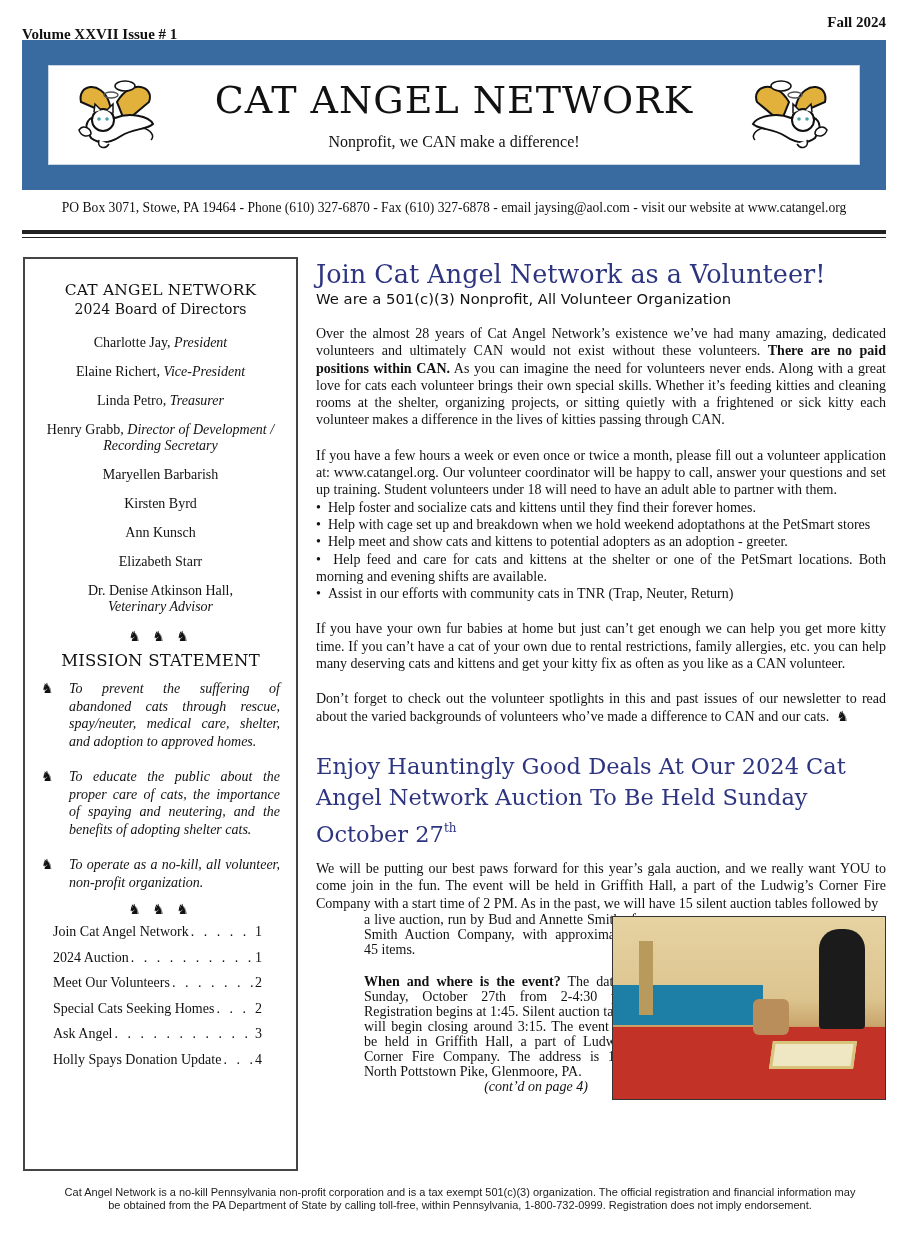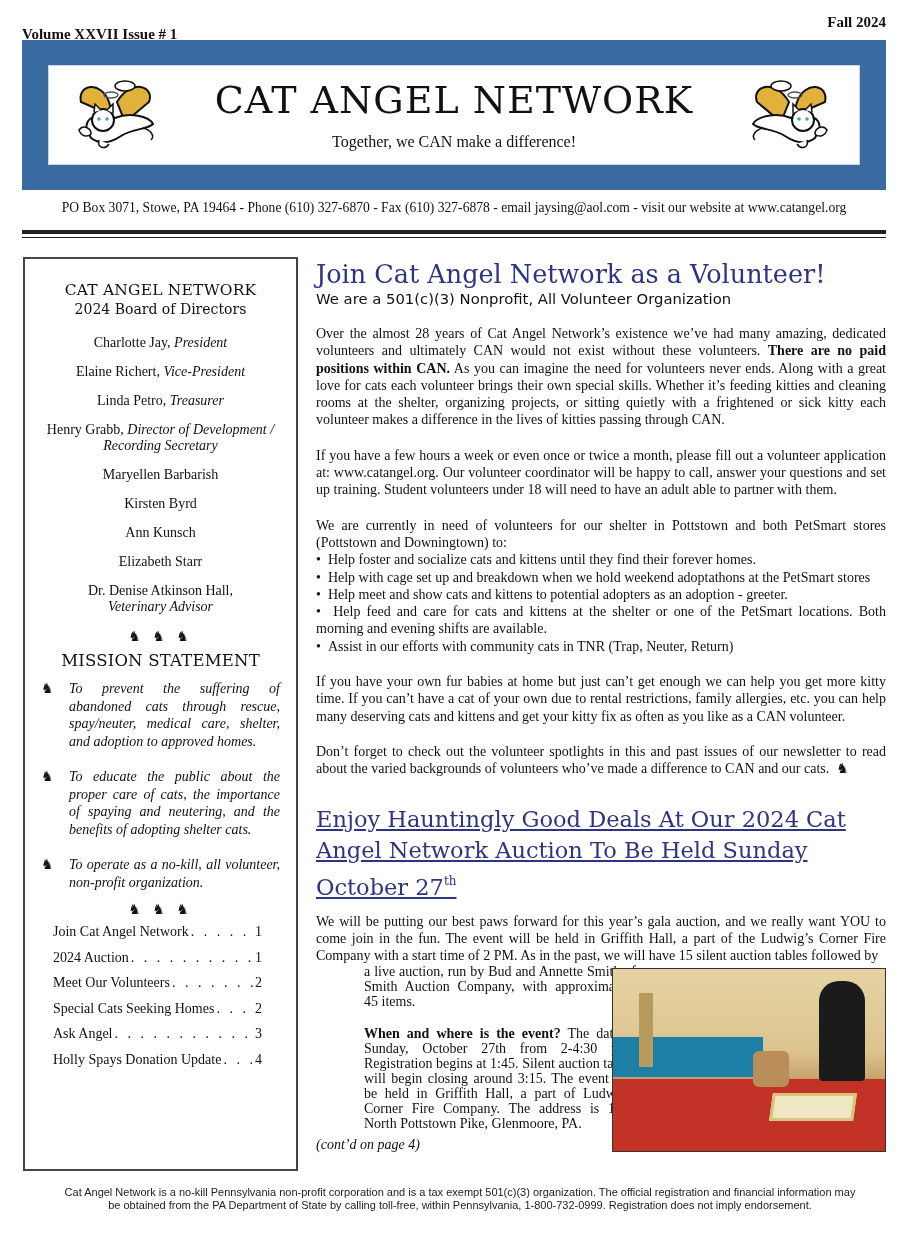--- a/index.html
+++ b/index.html
@@ -45,35 +45,35 @@
   .contents .ct-dots { flex: 1; overflow: hidden; white-space: nowrap; letter-spacing: 3px; padding: 0 2px; }
   .contents .ct-page { white-space: nowrap; }
 
   .main { position: absolute; left: 316px; top: 258px; width: 570px; }
   .h1 { font-family: "DejaVu Serif", serif; color: #2E3580; font-size: 25.5px; line-height: 32px; font-weight: normal; }
   .h1-sub { font-family: "DejaVu Sans", sans-serif; font-size: 14.8px; margin-top: 0px; }
   .para { font-size: 14px; line-height: 17.3px; text-align: justify; margin-top: 18px; }
   .para b { font-weight: bold; }
   .bullets { list-style: none; font-size: 14px; line-height: 17.3px; text-align: justify; }
   .bullets li::before { content: "\2022\00a0\00a0"; }
-  .h2 { font-family: "DejaVu Serif", serif; color: #2E3580; font-size: 22.5px; line-height: 31px; font-weight: normal; margin-top: 26px; text-decoration: underline; }
+  .h2 { font-family: "DejaVu Serif", serif; color: #2E3580; font-size: 22.5px; line-height: 31px; font-weight: normal; margin-top: 26px; }
   .h2 sup { font-size: 12px; vertical-align: 10px; }
 
   .photo { position: absolute; right: 0; top: 0; width: 274px; height: 184px; border: 1px solid #333; overflow: hidden;
     background: linear-gradient(180deg, #e6d3a2 0%, #dcc48f 45%, #c9a46b 60%, #b8302a 62%, #c73a2e 100%); }
   .photo .table-blue { position: absolute; left: 0; top: 68px; width: 150px; height: 40px; background: #1d7fa6; }
   .photo .table-red { position: absolute; left: 0; top: 110px; width: 274px; height: 74px; background: #c23227; }
   .photo .post { position: absolute; left: 26px; top: 24px; width: 14px; height: 74px; background: #b89a5c; }
   .photo .person { position: absolute; right: 20px; top: 12px; width: 46px; height: 100px; background: #1b1b1b; border-radius: 20px 20px 4px 4px; }
   .photo .frame { position: absolute; left: 158px; top: 124px; width: 84px; height: 28px; background: #efe7c3; border: 3px solid #d8c37a; transform: skewX(-8deg); }
   .photo .basket { position: absolute; left: 140px; top: 82px; width: 36px; height: 36px; background: #b98e5a; border-radius: 6px; }
 
   .auction-wrap { position: relative; margin-top: 10px; }
   .auction-left { width: 272px; font-size: 14px; line-height: 15px; text-align: justify; margin-left: 48px; }
-  .contd { font-style: italic; font-size: 14px; text-align: left; width: 272px; margin-top: 6px; }
+  .contd { font-style: italic; font-size: 14px; text-align: right; width: 272px; }
 
   .footer { position: absolute; left: 0; right: 0; top: 1186px; text-align: center; font-family: "Liberation Sans", sans-serif;
     font-size: 11px; line-height: 13px; color: #222; padding: 0 63px; }
 </style>
 </head>
 <body>
 
 <div class="topline">
   <span class="vol">Volume XXVII Issue # 1</span>
   <span class="season">Fall 2024</span>
@@ -89,21 +89,21 @@
       <path d="M14 58 C10 44 30 40 42 46 C56 40 76 44 80 52 C74 58 60 56 48 64 C36 72 26 72 18 66 Z" fill="#fff" stroke="#111" stroke-width="2"></path>
       <circle cx="30" cy="48" r="11" fill="#fff" stroke="#111" stroke-width="2"></circle>
       <path d="M21 40 L22 32 L28 38 M34 38 L40 32 L40 41" fill="#fff" stroke="#111" stroke-width="1.5"></path>
       <circle cx="26" cy="47" r="1.8" fill="#4aa3a8"></circle>
       <circle cx="34" cy="47" r="1.8" fill="#4aa3a8"></circle>
       <path d="M6 58 C10 52 18 56 18 62 C14 66 8 64 6 58 Z" fill="#fff" stroke="#111" stroke-width="1.5"></path>
       <path d="M26 68 C24 76 32 78 36 72" fill="#fff" stroke="#111" stroke-width="1.5"></path>
       <path d="M70 56 C78 58 82 64 78 68" fill="none" stroke="#111" stroke-width="1.5"></path>
     </svg>
     <div class="banner-title">CAT ANGEL NETWORK</div>
-    <div class="banner-tag">Together, we CAN make a difference!</div>
+    <div class="banner-tag">Nonprofit, we CAN make a difference!</div>
     <svg class="cat-logo right" viewBox="0 0 86 88">
       <path d="M8 30 C4 12 28 8 36 30 L40 44 Z" fill="#E2B13C" stroke="#111" stroke-width="2"></path>
       <path d="M44 30 C58 6 82 14 76 30 L52 50 Z" fill="#E2B13C" stroke="#111" stroke-width="2"></path>
       <ellipse cx="52" cy="14" rx="10" ry="5" fill="#fff" stroke="#111" stroke-width="1.5"></ellipse>
       <ellipse cx="38" cy="23" rx="7" ry="3" fill="none" stroke="#555" stroke-width="1.5"></ellipse>
       <path d="M14 58 C10 44 30 40 42 46 C56 40 76 44 80 52 C74 58 60 56 48 64 C36 72 26 72 18 66 Z" fill="#fff" stroke="#111" stroke-width="2"></path>
       <circle cx="30" cy="48" r="11" fill="#fff" stroke="#111" stroke-width="2"></circle>
       <path d="M21 40 L22 32 L28 38 M34 38 L40 32 L40 41" fill="#fff" stroke="#111" stroke-width="1.5"></path>
       <circle cx="26" cy="47" r="1.8" fill="#4aa3a8"></circle>
       <circle cx="34" cy="47" r="1.8" fill="#4aa3a8"></circle>
@@ -173,21 +173,20 @@
       </li>
   </ul>
 </aside>
 
 <main class="main">
   <h1 class="h1">Join Cat Angel Network as a Volunteer!</h1>
   <div class="h1-sub">We are a 501(c)(3) Nonprofit, All Volunteer Organization</div>
 
   <p class="para"><span>Over the almost 28 years of Cat Angel Network’s existence we’ve had many amazing, dedicated volunteers and ultimately CAN would not exist without these volunteers. </span><b>There are no paid positions within CAN.</b><span> As you can imagine the need for volunteers never ends. Along with a great love for cats each volunteer brings their own special skills. Whether it’s feeding kitties and cleaning rooms at the shelter, organizing projects, or sitting quietly with a frightened or sick kitty each volunteer makes a difference in the lives of kitties passing through CAN.</span></p>
   <p class="para">If you have a few hours a week or even once or twice a month, please fill out a volunteer application at: www.catangel.org. Our volunteer coordinator will be happy to call, answer your questions and set up training. Student volunteers under 18 will need to have an adult able to partner with them.</p>
-  <p class="para">We are currently in need of volunteers for our shelter in Pottstown and both PetSmart stores (Pottstown and Downingtown) to:</p>
   <ul class="bullets">
     <li>Help foster and socialize cats and kittens until they find their forever homes.</li>
     <li>Help with cage set up and breakdown when we hold weekend adoptathons at the PetSmart stores</li>
     <li>Help meet and show cats and kittens to potential adopters as an adoption - greeter.</li>
     <li>Help feed and care for cats and kittens at the shelter or one of the PetSmart locations. Both morning and evening shifts are available.</li>
     <li>Assist in our efforts with community cats in TNR (Trap, Neuter, Return)</li>
   </ul>
   <p class="para">If you have your own fur babies at home but just can’t get enough we can help you get more kitty time. If you can’t have a cat of your own due to rental restrictions, family allergies, etc. you can help many deserving cats and kittens and get your kitty fix as often as you like as a CAN volunteer.</p>
   <p class="para"><span>Don’t forget to check out the volunteer spotlights in this and past issues of our newsletter to read about the varied backgrounds of volunteers who’ve made a difference to CAN and our cats.</span>&nbsp; <span>♞</span></p>
 

